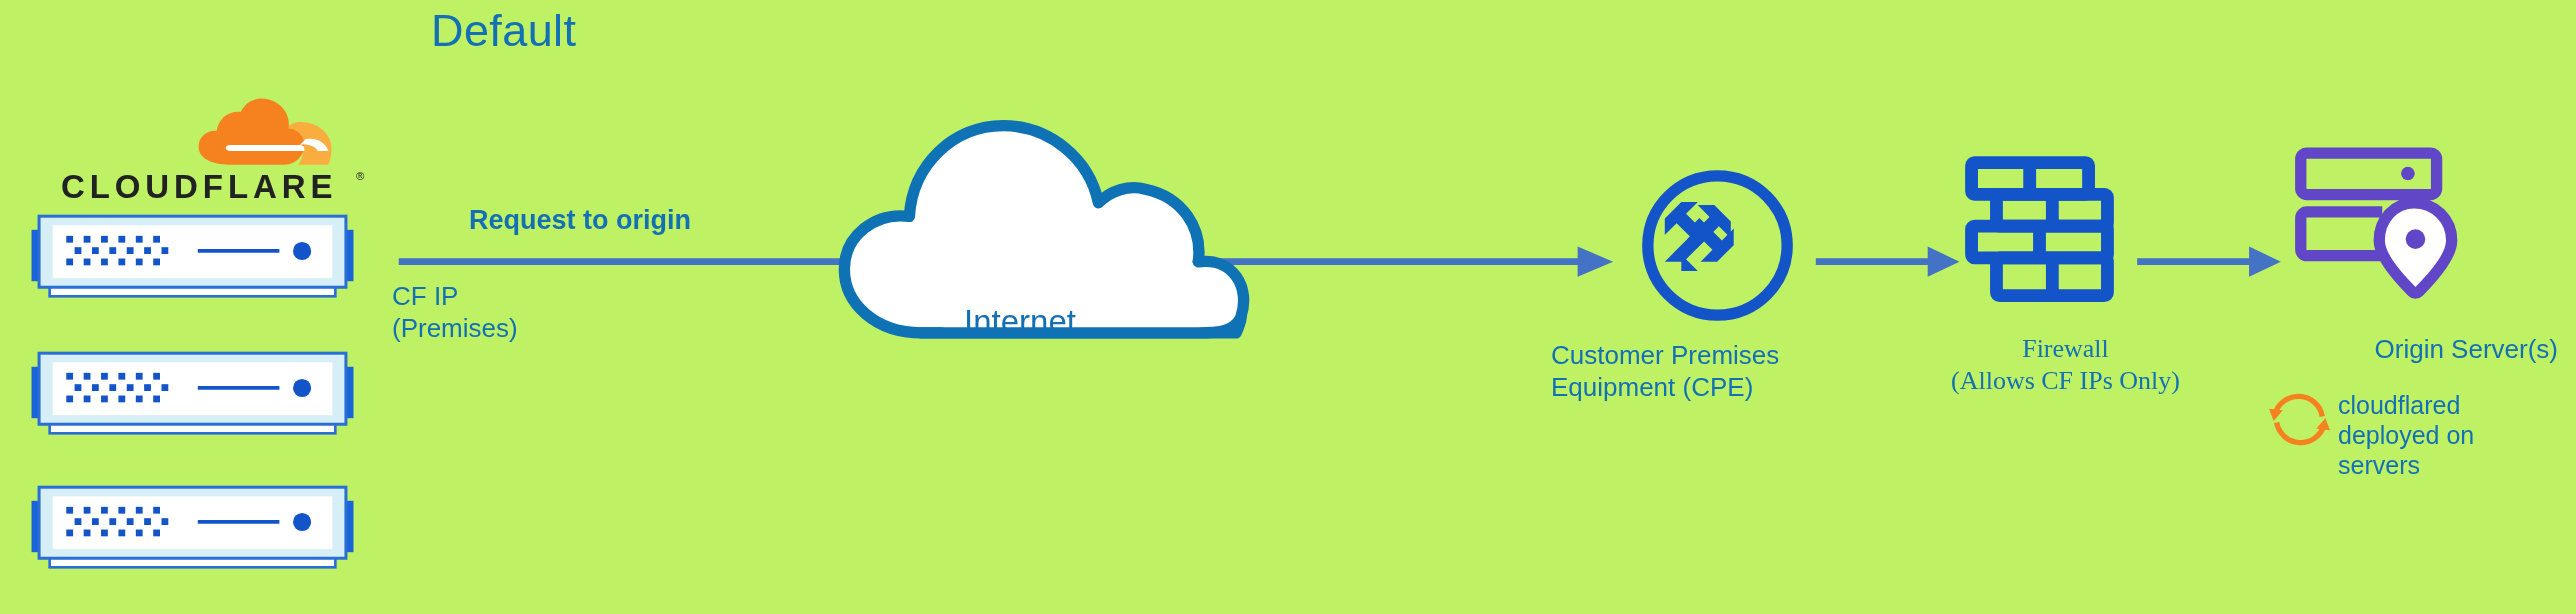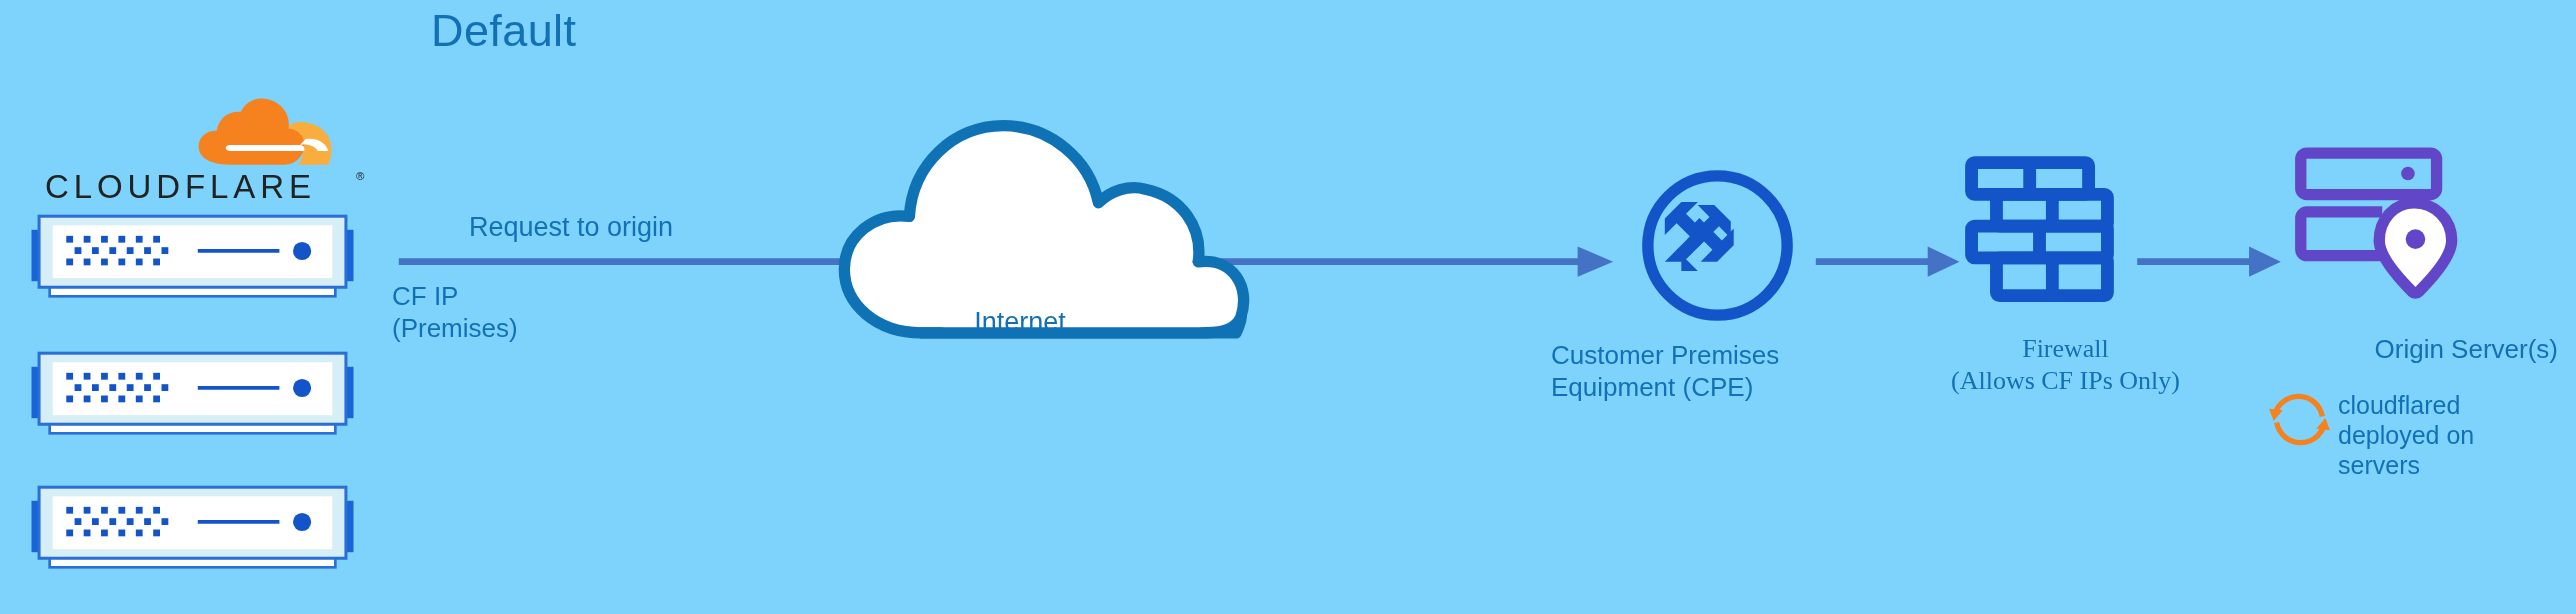--- a/index.html
+++ b/index.html
@@ -7,21 +7,21 @@
     padding: 0;
     background: #ffffff;
   }
   body {
     font-family: "Liberation Sans", sans-serif;
   }
   #canvas {
     position: relative;
     width: 2576px;
     height: 614px;
-    background: #7dd3fc;
+    background: #bef264;
     overflow: hidden;
   }
   .abs { position: absolute; }
 
   
   #diagram-title {
     left: 431px;
     top: 4.5px;
     font-size: 45px;
     color: #1370b5;
@@ -43,25 +43,26 @@
     height: 70px;
   }
   #cf-wordmark {
     left: 15px;
     top: 70px;
     width: 318px;
     height: 38px;
   }
   #cf-wordmark-text {
     font-size: 33px;
-    font-weight: normal;
+    font-weight: bold;
     letter-spacing: 4.9px;
     color: #222222;
     white-space: nowrap;
     line-height: 38px;
+    margin-left: 16px;
   }
   #cf-wordmark-reg {
     position: absolute;
     right: -1.5px;
     top: 1.5px;
     font-size: 11.4px;
     color: #222222;
   }
 
   
@@ -69,33 +70,34 @@
 
   
   .diagram-label {
     color: #1370b5;
     font-size: 26px;
     line-height: 32px;
     white-space: pre-line;
   }
   #label-request-to-origin {
     left: 469px;
-    top: 211px;
+    top: 204px;
     font-size: 27px;
+    font-weight: bold;
   }
   #label-cf-ip {
     left: 392px;
     top: 280px;
   }
   #label-internet {
     left: 929px;
     top: 306px;
     width: 182px;
     text-align: center;
-    font-size: 27px;
+    font-size: 33px;
   }
   #label-cpe {
     left: 1551px;
     top: 339px;
     width: 325px;
     text-align: left;
   }
   #label-firewall {
     left: 1899px;
     top: 333px;

